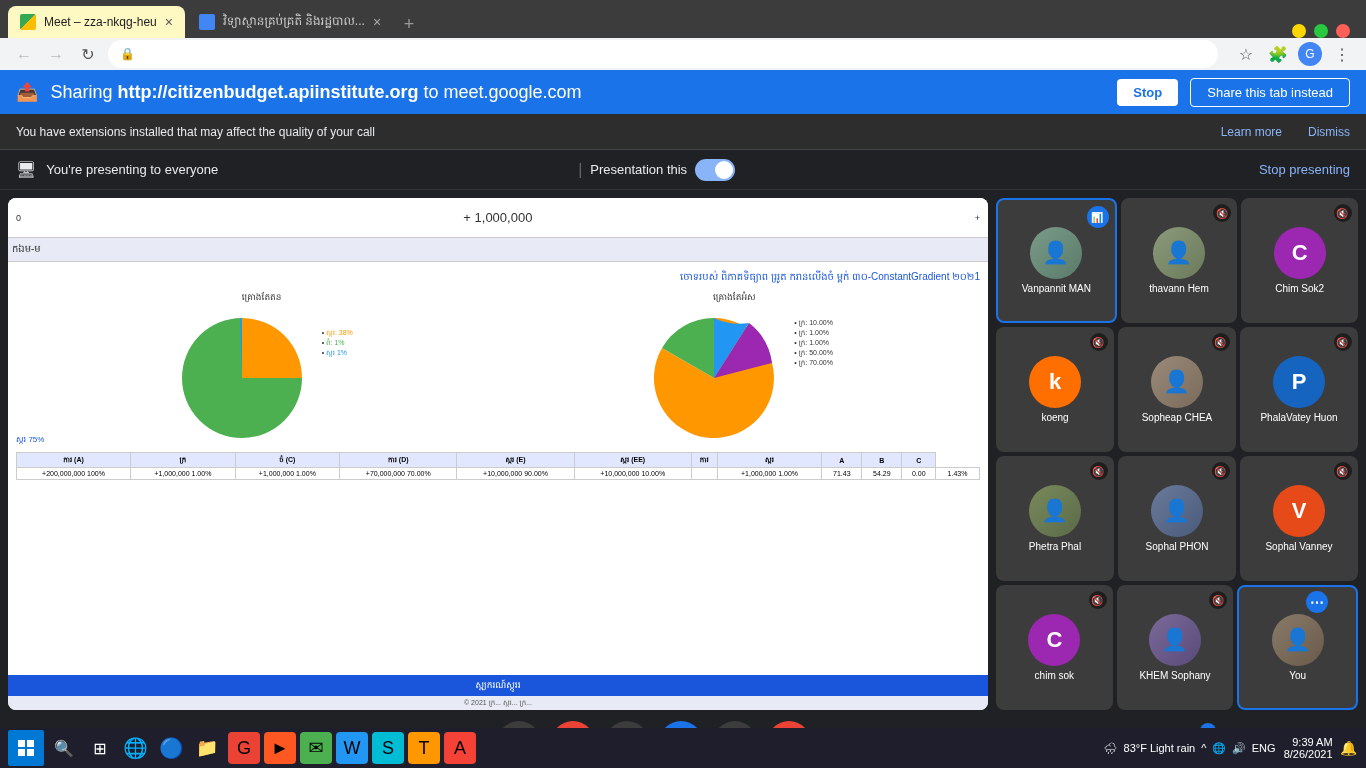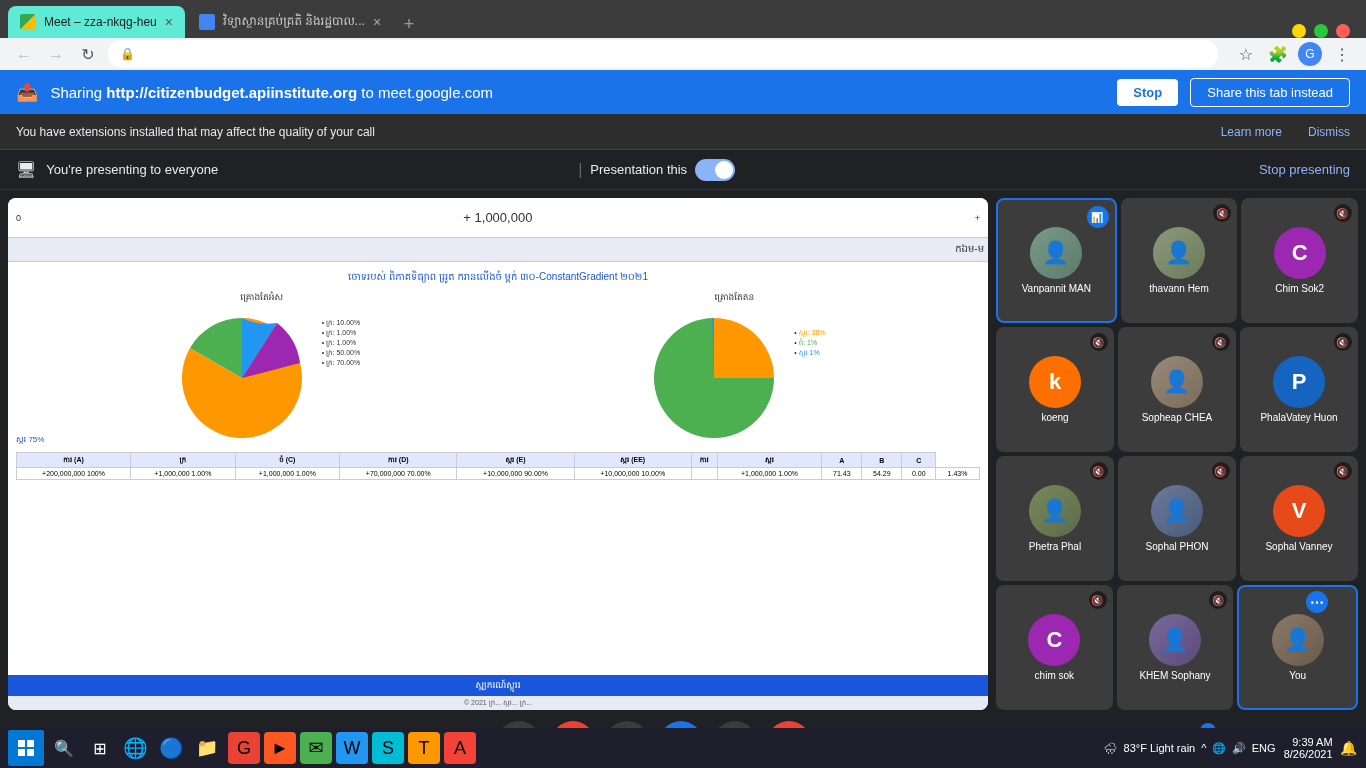--- a/index.html
+++ b/index.html
@@ -1,39 +1,39 @@
 <!DOCTYPE html>
 <html><head>
   <meta charset="utf-8">
   <style>
     * { margin: 0; padding: 0; box-sizing: border-box; }
     body { width: 1366px; height: 768px; overflow: hidden; font-family: 'Segoe UI', Arial, sans-serif; background: #202124; }
     .tab-bar { display: flex; align-items: flex-end; height: 38px; background: #3c3c3c; padding: 0 8px; gap: 2px; }
     .tab { display: flex; align-items: center; height: 32px; background: #2d2d2d; border-radius: 8px 8px 0 0; padding: 0 12px; gap: 8px; font-size: 12px; color: #ccc; max-width: 220px; }
-    .tab.active { background: #5eead4; color: #202124; }
+    .tab.active { background: #fef9c3; color: #202124; }
     .tab-favicon { width: 16px; height: 16px; border-radius: 2px; flex-shrink: 0; }
     .tab-favicon-meet { background: linear-gradient(135deg, #34a853 50%, #fbbc04 50%); }
     .tab-favicon-khmer { background: #4285f4; }
     .tab-title { font-size: 12px; white-space: nowrap; overflow: hidden; text-overflow: ellipsis; flex: 1; }
     .tab-close { font-size: 14px; color: #777; cursor: pointer; flex-shrink: 0; }
     .tab.active .tab-close { color: #555; }
     .new-tab-btn { display: flex; align-items: center; justify-content: center; width: 28px; height: 28px; color: #999; font-size: 18px; cursor: pointer; }
     .browser-controls { display: flex; align-items: center; height: 32px; padding: 0 12px; gap: 8px; background: #f1f3f4; }
     .nav-btn { width: 24px; height: 24px; display: flex; align-items: center; justify-content: center; color: #555; font-size: 16px; cursor: pointer; border-radius: 50%; }
     .nav-btn.disabled { color: #bbb; cursor: default; }
     .address-bar { flex: 1; height: 28px; background: white; border-radius: 14px; display: flex; align-items: center; padding: 0 12px; gap: 6px; font-size: 13px; color: #202124; border: none; }
     .lock-icon { color: #777; font-size: 12px; }
     .address-text { flex: 1; font-size: 13px; color: #202124; }
     .browser-actions { display: flex; align-items: center; gap: 8px; margin-left: 8px; }
     .browser-action-btn { width: 24px; height: 24px; display: flex; align-items: center; justify-content: center; color: #555; font-size: 16px; cursor: pointer; border-radius: 50%; }
 
     
     .sharing-banner { background: #1a73e8; display: flex; align-items: center; height: 44px; padding: 0 16px; gap: 12px; }
     .sharing-icon { color: white; font-size: 18px; }
-    .sharing-text { color: white; font-size: 15px; flex: 1; }
+    .sharing-text { color: white; font-size: 18px; flex: 1; }
     .stop-btn { background: white; color: #1a73e8; border: none; border-radius: 4px; padding: 6px 16px; font-size: 13px; font-weight: 600; cursor: pointer; }
     .share-tab-btn { background: transparent; color: white; border: 1px solid white; border-radius: 4px; padding: 6px 16px; font-size: 13px; cursor: pointer; }
 
     
     .extension-warning { background: #2d2d2d; display: flex; align-items: center; height: 36px; padding: 0 16px; border-bottom: 1px solid #444; }
     .warning-text { color: #e8eaed; font-size: 12px; flex: 1; }
     .learn-more-link { color: #8ab4f8; font-size: 12px; cursor: pointer; margin-right: 26px; }
     .dismiss-link { color: #8ab4f8; font-size: 12px; cursor: pointer; }
 
     
@@ -47,21 +47,21 @@
     .stop-presenting-btn { color: #8ab4f8; font-size: 13px; cursor: pointer; }
 
     
     .main-area { display: flex; height: calc(768px - 70px - 44px - 36px - 40px - 50px); background: #202124; }
 
     
     .presentation-view { flex: 1; background: #171717; margin: 8px; border-radius: 8px; overflow: hidden; position: relative; }
     .presentation-content { width: 100%; height: 100%; background: white; display: flex; flex-direction: column; }
     .pres-top { height: 40px; background: #fff; border-bottom: 1px solid #ccc; display: flex; align-items: center; justify-content: space-between; padding: 0 8px; font-size: 10px; }
     .pres-chart-area { flex: 1; padding: 8px; background: #fff; overflow: hidden; }
-    .chart-title { text-align: center; color: #1a56db; font-size: 10px; margin-bottom: 6px; }
+    .chart-title { text-align: right; color: #1a56db; font-size: 10px; margin-bottom: 6px; }
     .charts-row { display: flex; gap: 10px; align-items: center; justify-content: center; }
     .pie-chart-container { display: flex; flex-direction: column; align-items: center; width: 48%; }
     .pie-label { font-size: 9px; color: #333; margin-bottom: 4px; }
     .pres-table { width: 100%; font-size: 7px; border-collapse: collapse; margin-top: 6px; }
     .pres-table td, .pres-table th { border: 1px solid #ccc; padding: 2px 3px; text-align: center; }
     .pres-table th { background: #e0e7ff; }
     .pres-footer { background: #1a56db; color: white; text-align: center; font-size: 9px; padding: 4px; }
     .pres-sub-footer { background: #e0e7ff; text-align: center; font-size: 7px; padding: 2px; }
 
     
@@ -173,63 +173,63 @@
 
   <div class="presentation-view">
     <div class="presentation-content">
 
       <div class="pres-top">
         <span style="font-size:9px;color:#333;">0</span>
         <span style="font-size:13px;color:#333;">+ 1,000,000</span>
         <span style="font-size:9px;color:#333;">+</span>
       </div>
 
-      <div style="background:#e8eaf6;text-align:right;padding:4px;font-size:10px;color:#333;border-bottom:1px solid #ccc;">កឯម-ម</div>
+      <div style="background:#e8eaf6;text-align:left;padding:4px;font-size:10px;color:#333;border-bottom:1px solid #ccc;">កឯម-ម</div>
       <div class="pres-chart-area">
         <div class="chart-title">ចោទរបស់ ពិភាគទិធ្យាព រ្ររូត ករានលើងចំ ម្ពក់ ៣០-ConstantGradient ២០២1</div>
         <div class="charts-row">
+
+          <div class="pie-chart-container">
+            <div class="pie-label">គ្រោងតែតន</div>
+            <div style="position:relative;width:180px;height:140px;">
+              <svg width="140" height="140" viewBox="0 0 140 140">
+
+                <path d="M70,70 L70,10 A60,60 0 0,1 130,70 Z" fill="#ff9800"></path>
+
+                <path d="M70,70 L130,70 A60,60 0 1,1 70,10 Z" fill="#4caf50"></path>
+
+                <path d="M70,70 L70,10 A60,60 0 0,0 68,10 Z" fill="#2196f3"></path>
+              </svg>
+              <div style="position:absolute;left:150px;top:20px;font-size:7px;color:#333;white-space:nowrap;">
+                <div>• <span style="color:#ff9800">ស្ករ: 38%</span></div>
+                <div>• <span style="color:#4caf50">ពំ: 1%</span></div>
+                <div>• <span style="color:#2196f3">ស្ករ 1%</span></div>
+              </div>
+            </div>
+          </div>
 
           <div class="pie-chart-container">
             <div class="pie-label">គ្រោងតែអំស</div>
             <div style="position:relative;width:180px;height:140px;">
               <svg width="140" height="140" viewBox="0 0 140 140">
 
                 <path d="M70,70 L70,10 A60,60 0 1,1 18,40 Z" fill="#ff9800"></path>
 
                 <path d="M70,70 L18,40 A60,60 0 0,1 70,10 Z" fill="#4caf50"></path>
 
                 <path d="M70,70 L105,15 A60,60 0 0,1 128,55 Z" fill="#9c27b0"></path>
 
                 <path d="M70,70 L70,10 A60,60 0 0,0 105,15 Z" fill="#2196f3"></path>
               </svg>
               <div style="position:absolute;left:150px;top:10px;font-size:7px;color:#333;white-space:nowrap;">
                 <div>• ក្រ: 10.00%</div>
                 <div>• ក្រ: 1.00%</div>
                 <div>• ក្រ: 1.00%</div>
                 <div>• ក្រ: 50.00%</div>
                 <div>• ក្រ: 70.00%</div>
-              </div>
-            </div>
-          </div>
-
-          <div class="pie-chart-container">
-            <div class="pie-label">គ្រោងតែតន</div>
-            <div style="position:relative;width:180px;height:140px;">
-              <svg width="140" height="140" viewBox="0 0 140 140">
-
-                <path d="M70,70 L70,10 A60,60 0 0,1 130,70 Z" fill="#ff9800"></path>
-
-                <path d="M70,70 L130,70 A60,60 0 1,1 70,10 Z" fill="#4caf50"></path>
-
-                <path d="M70,70 L70,10 A60,60 0 0,0 68,10 Z" fill="#2196f3"></path>
-              </svg>
-              <div style="position:absolute;left:150px;top:20px;font-size:7px;color:#333;white-space:nowrap;">
-                <div>• <span style="color:#ff9800">ស្ករ: 38%</span></div>
-                <div>• <span style="color:#4caf50">ពំ: 1%</span></div>
-                <div>• <span style="color:#2196f3">ស្ករ 1%</span></div>
               </div>
             </div>
           </div>
         </div>
 
         <div style="text-align:left;margin-top:-20px;">
           <span style="color:#1a56db;font-size:8px;cursor:pointer;">ស្ករ 75%</span>
         </div>
 
         <table class="pres-table">

